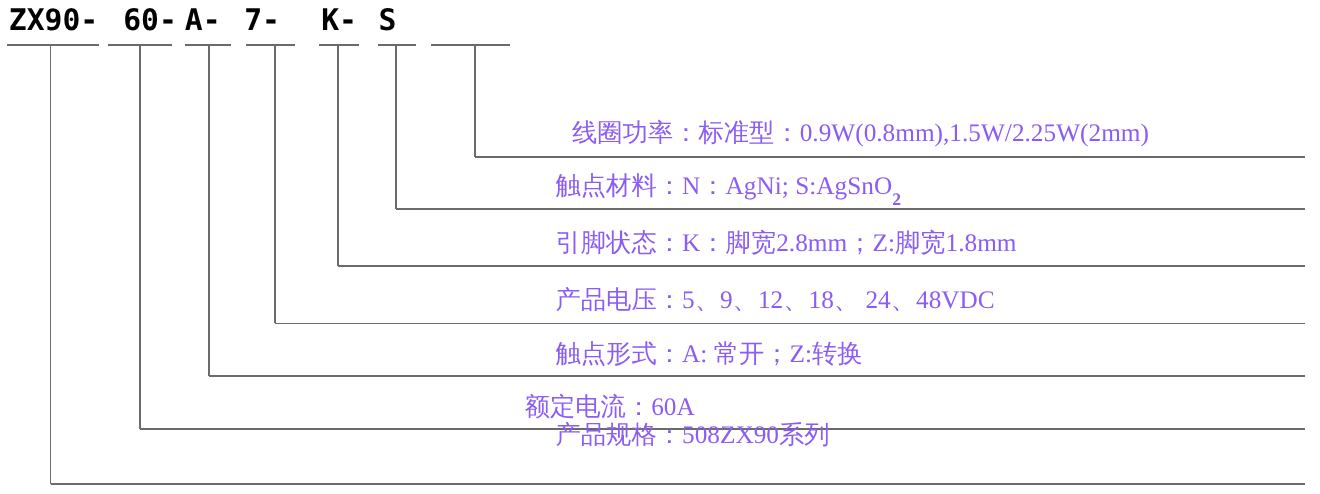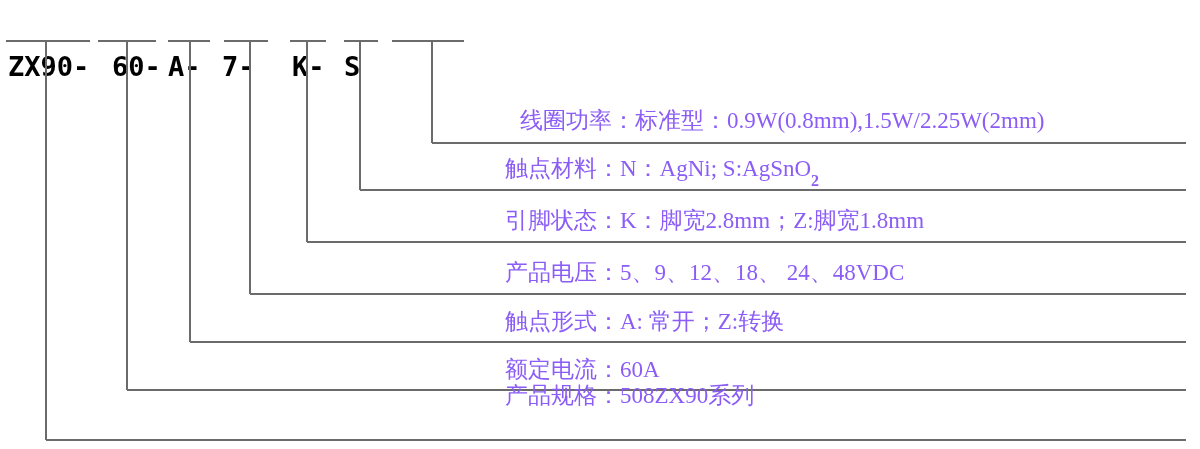--- a/index.html
+++ b/index.html
@@ -17,21 +17,20 @@
   }
 
   
   #partnumber {
     position: absolute;
     left: 0;
     top: 0;
     width: 1200px;
     height: 44px;
     white-space: nowrap;
-    margin-top: 48px;
   }
   .pn-seg {
     position: absolute;
     top: 2px;
     font-family: "DejaVu Sans Mono", "Liberation Mono", monospace;
     font-size: 27px;
     font-weight: 700;
     color: #000000;
     letter-spacing: 0px;
     line-height: 34px;
@@ -102,17 +101,17 @@
       <line x1="46" y1="41" x2="46" y2="440" stroke="#6b6b6b" stroke-width="1.6" shape-rendering="crispEdges"></line>
       <line x1="46" y1="440" x2="1186" y2="440" stroke="#6b6b6b" stroke-width="1.6" shape-rendering="crispEdges"></line>
     </svg>
 
   <div id="rows">
       <div class="row" style="left: 520px; top: 99px;">线圈功率：标准型：0.9W(0.8mm),1.5W/2.25W(2mm)</div>
       <div class="row" style="left: 505px; top: 147px;"><span>触点材料：N：AgNi;    S:AgSnO</span><span class="sub2">2</span></div>
       <div class="row" style="left: 505px; top: 199px;">引脚状态：K：脚宽2.8mm；Z:脚宽1.8mm</div>
       <div class="row" style="left: 505px; top: 251px;">产品电压：5、9、12、18、 24、48VDC</div>
       <div class="row" style="left: 505px; top: 300px; text-align: right;">触点形式：A: 常开；Z:转换</div>
-      <div class="row" style="left: 505px; top: 348px;">额定电流：60A</div>
+      <div class="row" style="left: 477px; top: 348px;">额定电流：60A</div>
       <div class="row" style="left: 505px; top: 374px;">产品规格：508ZX90系列</div>
     </div>
 
 </div>
 
 </body></html>

